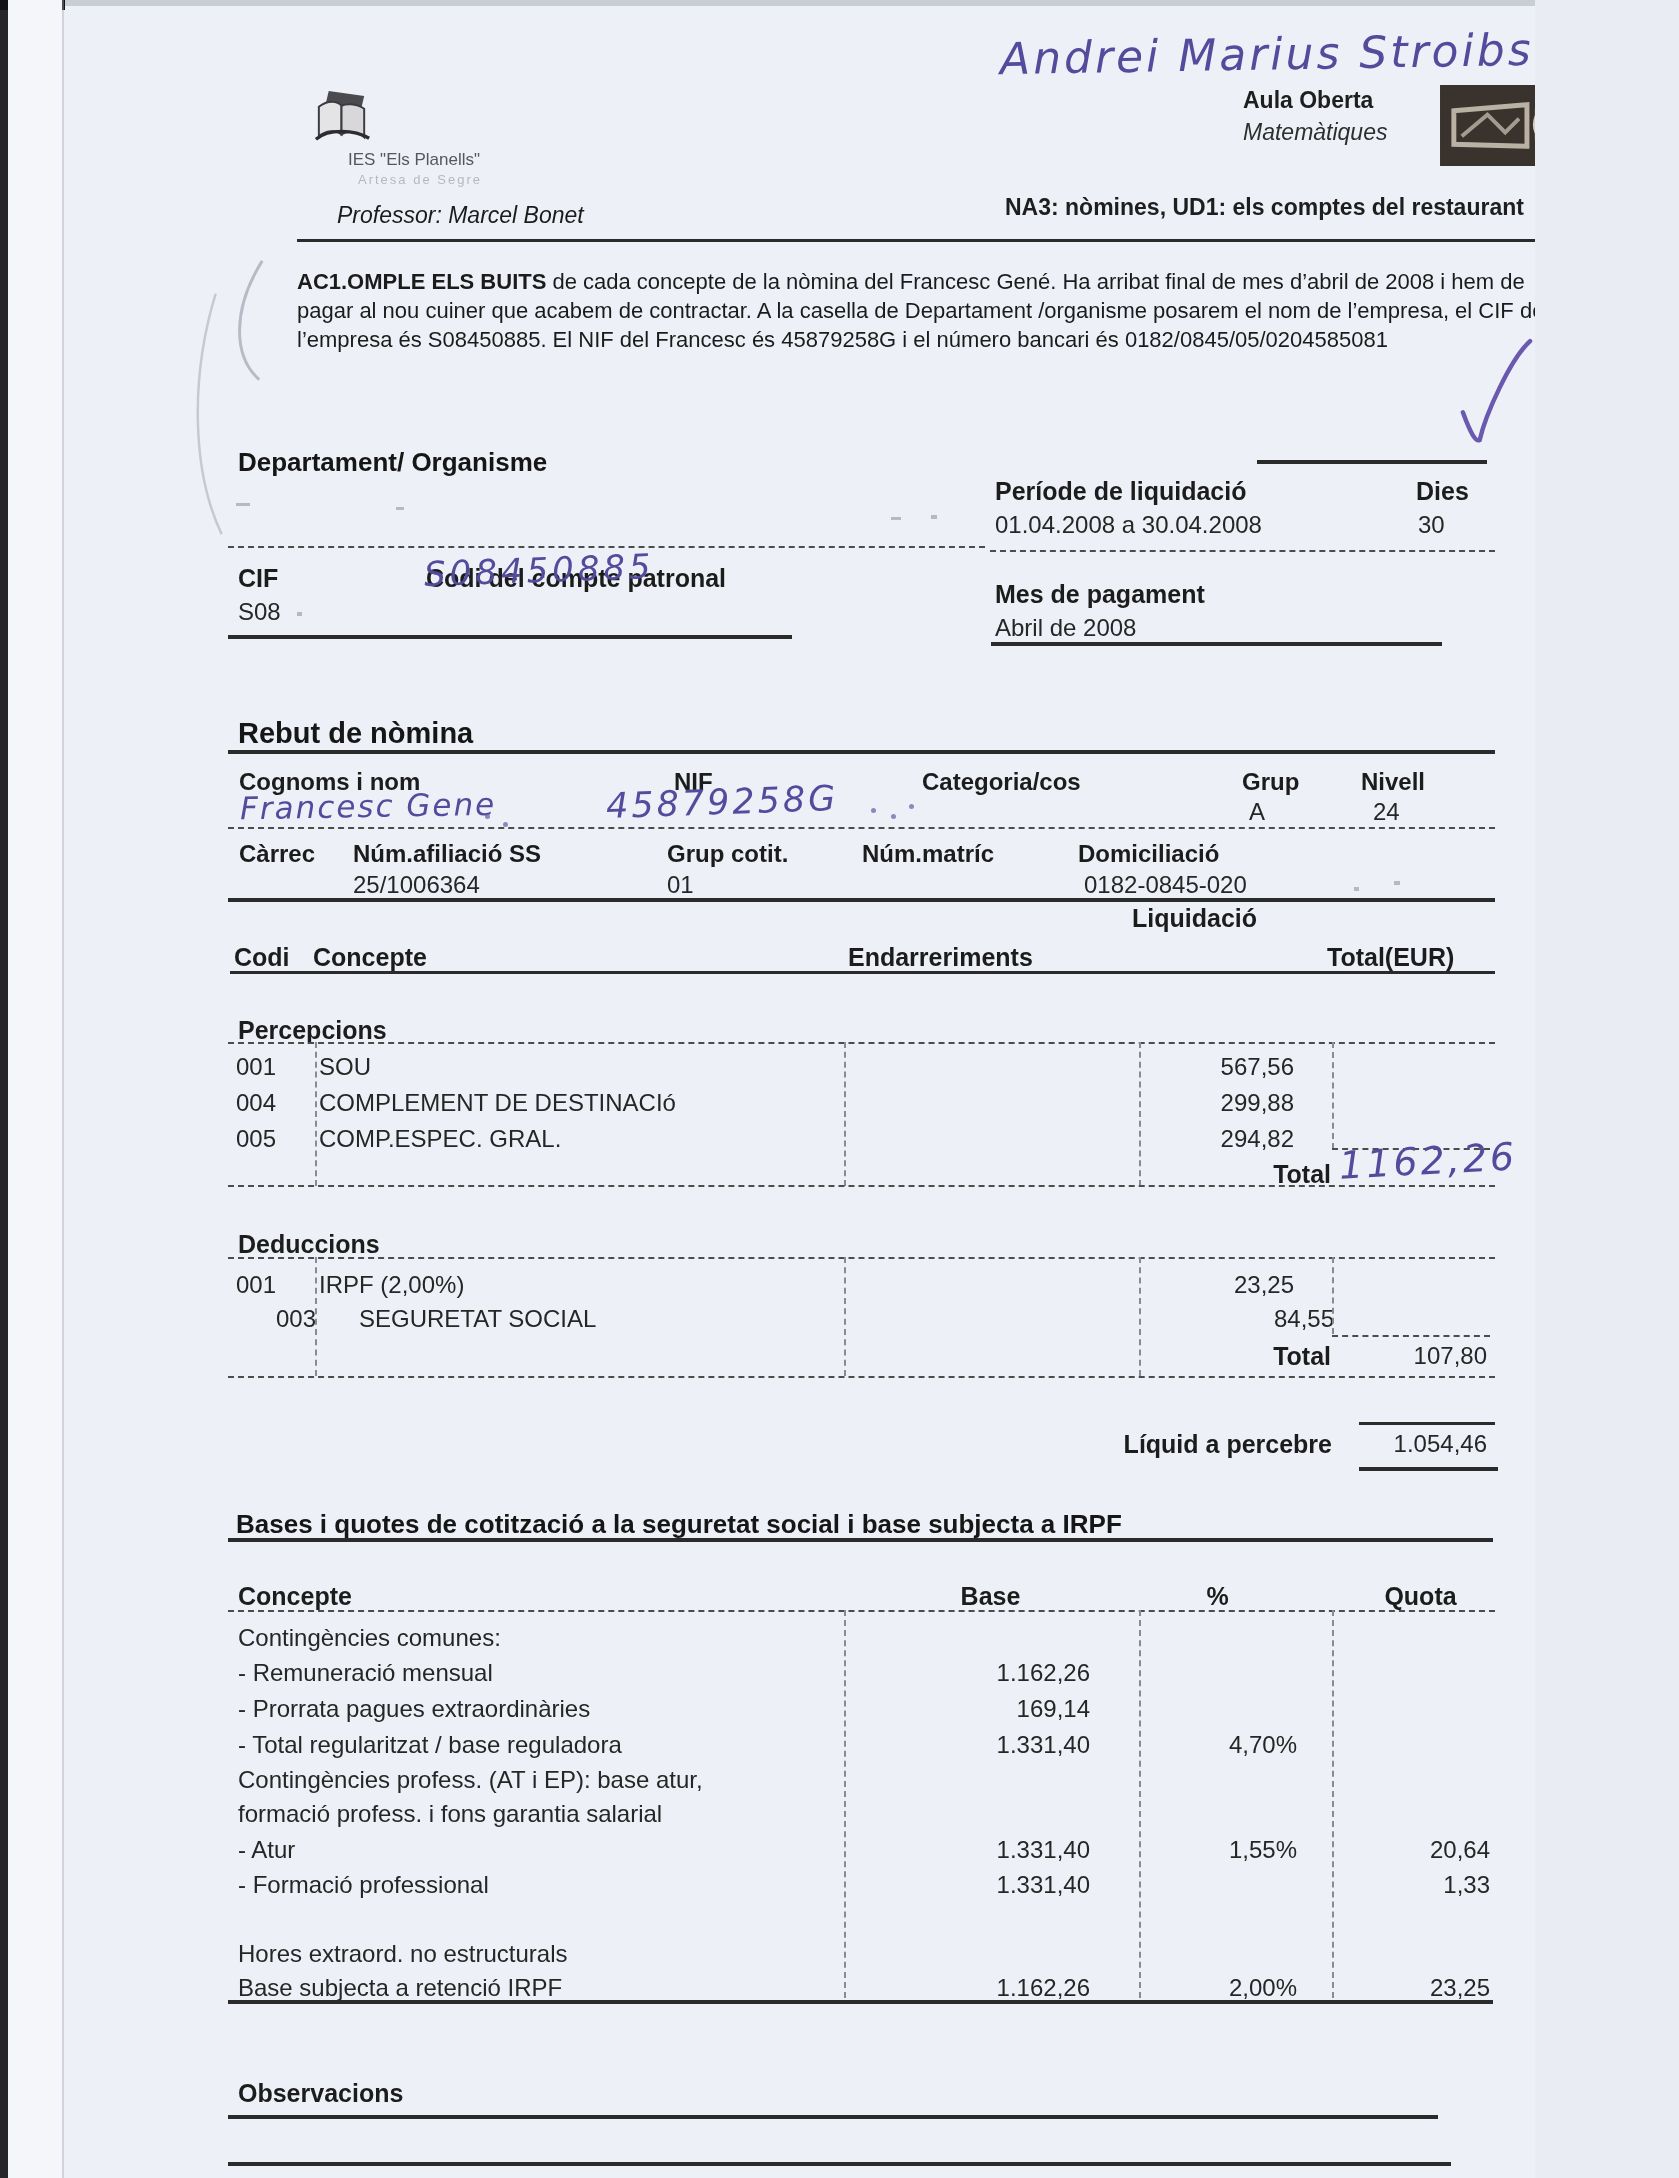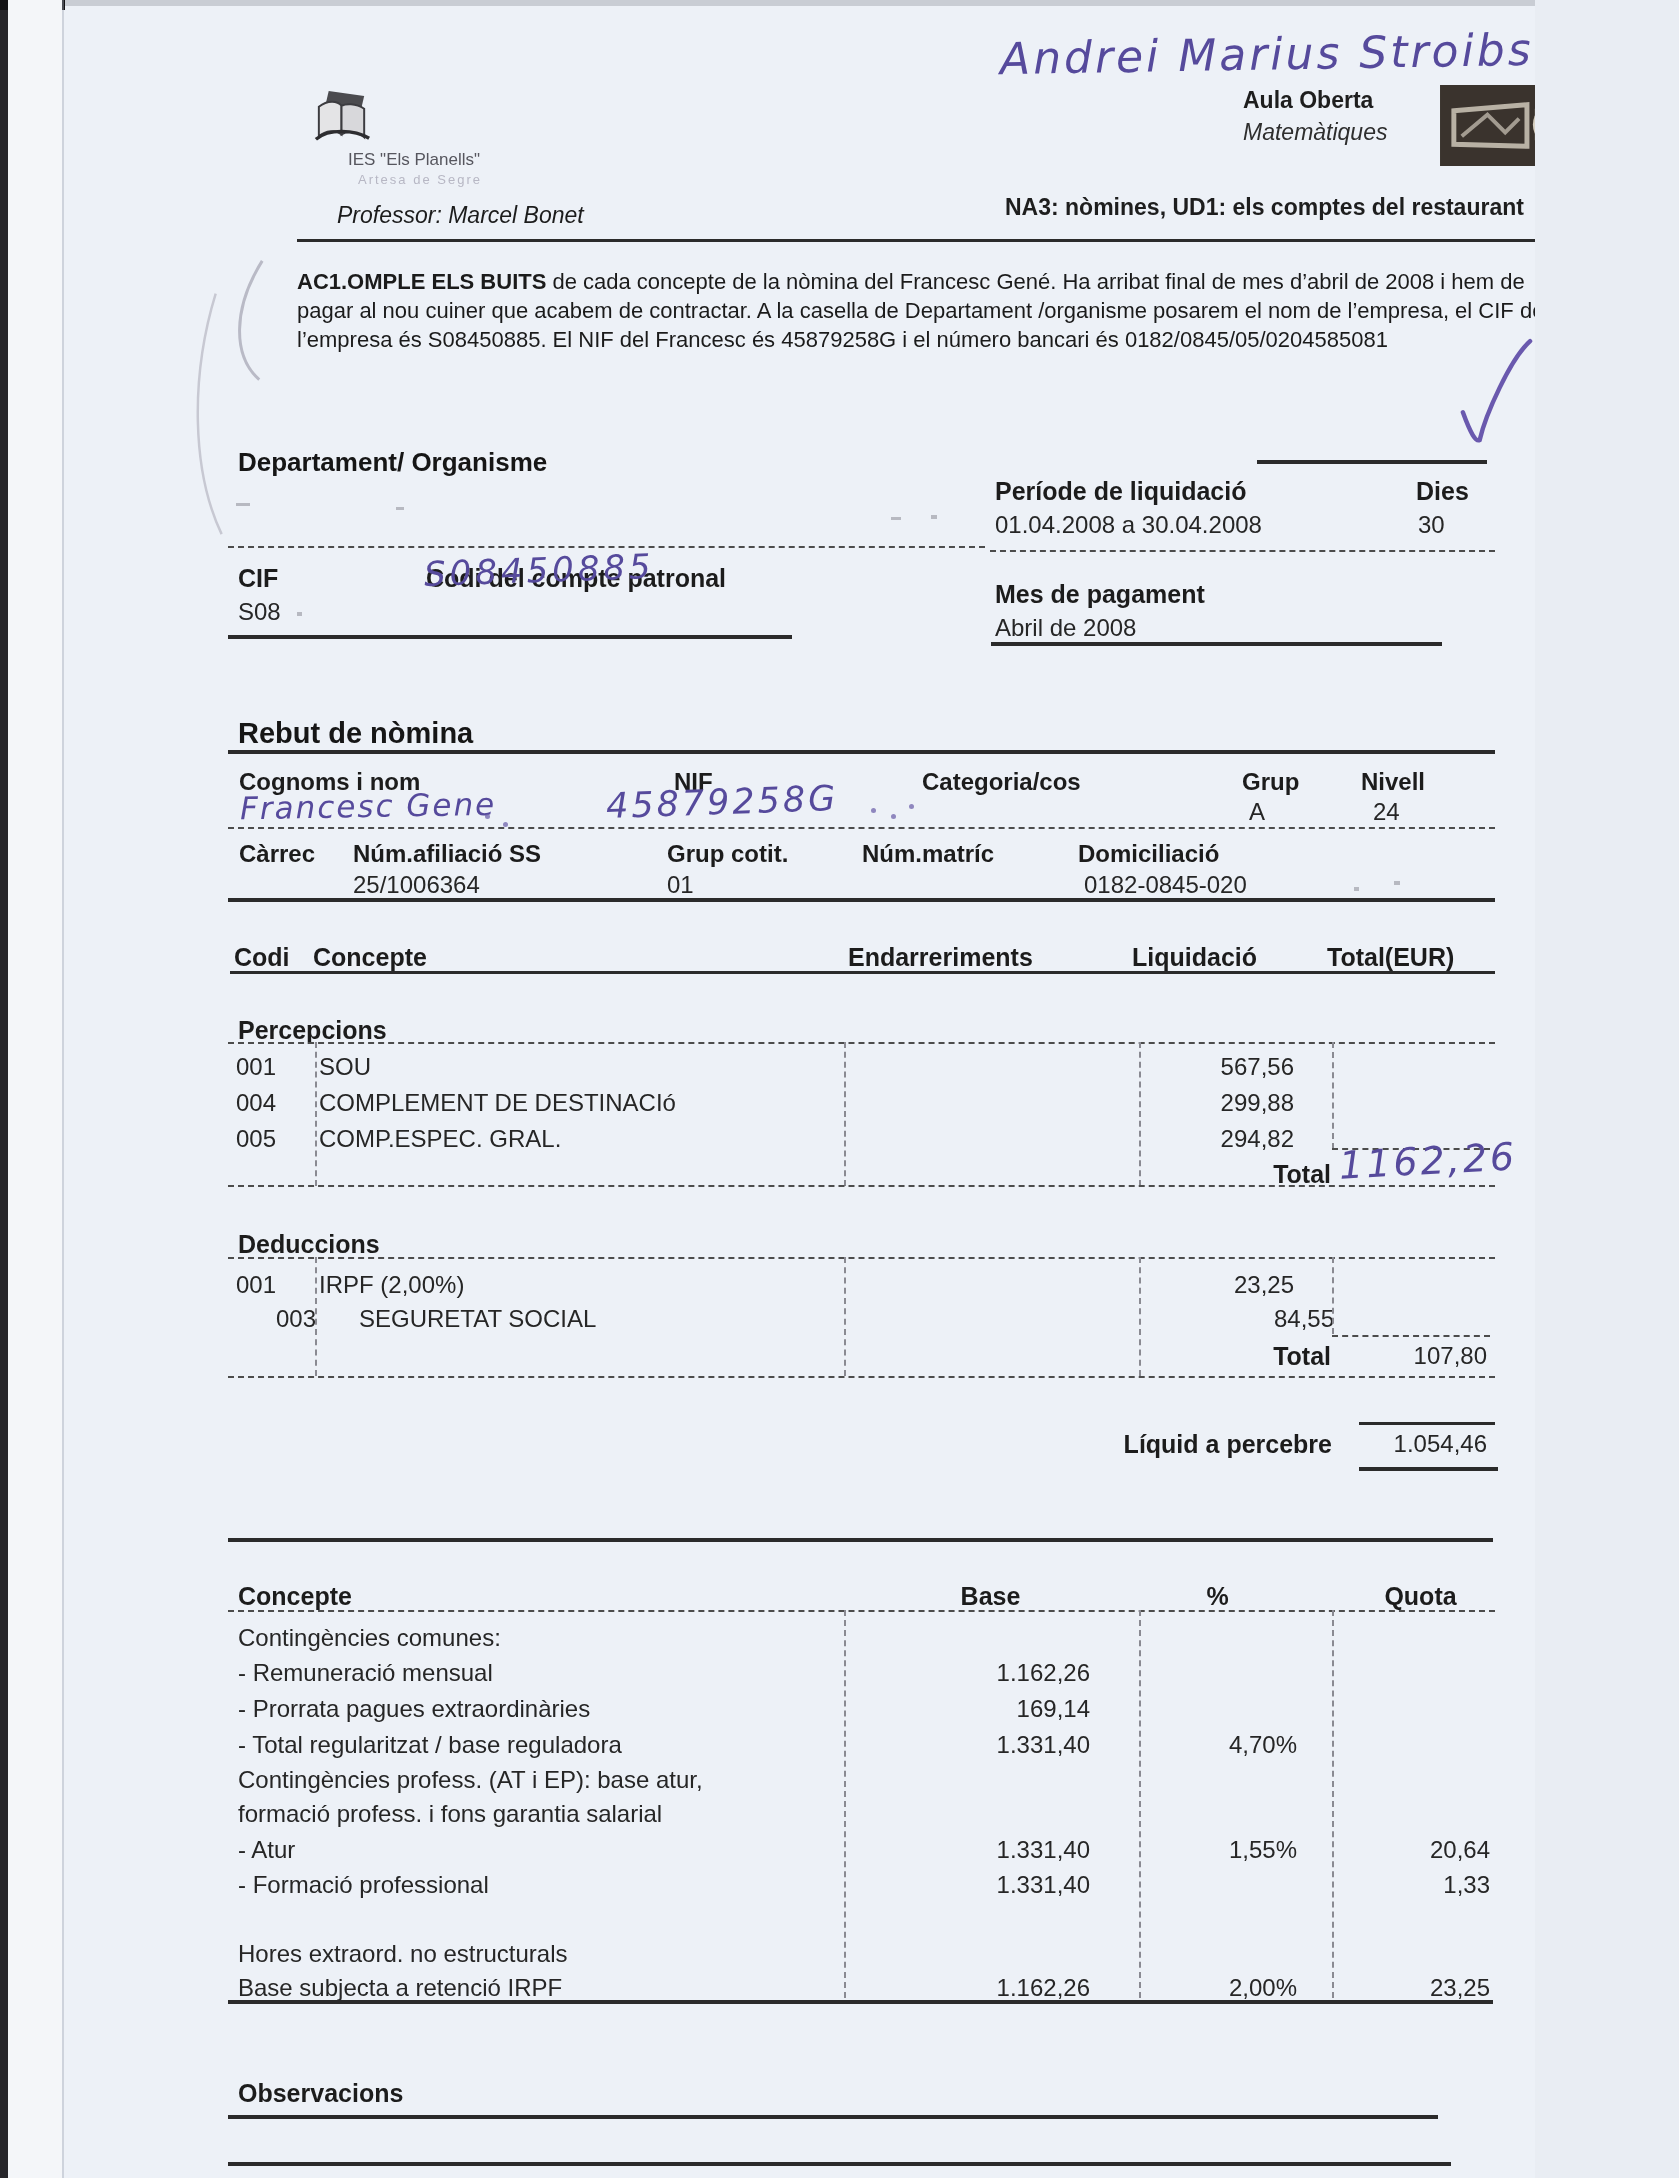--- a/index.html
+++ b/index.html
@@ -139,21 +139,21 @@
   <div class="abs val" style="left:353px;top:871px;">25/1006364</div>
   <div class="abs val" style="left:667px;top:871px;">01</div>
   <div class="abs val" style="left:1084px;top:871px;">0182-0845-020</div>
   <div class="smudge" style="left:1354px;top:887px;width:5px;height:4px;"></div>
   <div class="smudge" style="left:1394px;top:881px;width:6px;height:4px;"></div>
   <div class="hline" style="left:228px;top:898px;width:1267px;height:4px;"></div>
 
   <div class="abs lbl" style="left:234px;top:943px;">Codi</div>
   <div class="abs lbl" style="left:313px;top:943px;">Concepte</div>
   <div class="abs lbl" style="left:848px;top:943px;">Endarreriments</div>
-  <div class="abs lbl" style="left:1132px;top:943px;">Liquidació</div>
+  <div class="abs lbl" style="left:1132px;top:904px;">Liquidació</div>
   <div class="abs lbl" style="left:1327px;top:943px;">Total(EUR)</div>
   <div class="hline" style="left:230px;top:971px;width:1265px;height:3px;"></div>
 
   <div class="abs lbl" style="left:238px;top:1016px;">Percepcions</div>
   <div class="dline" style="left:228px;top:1042px;width:1267px;"></div>
   <div class="crow" style="top:1053px;">
     <span class="codi">001</span>
     <span class="con">SOU</span>
     <span class="liq">567,56</span>
   </div>
@@ -195,20 +195,21 @@
   <div class="dline" style="left:1332px;top:1335px;width:158px;"></div>
   <div class="abs lbl ralign" style="left:1163px;top:1342px;width:168px;">Total</div>
   <div class="abs val ralign" style="left:1366px;top:1342px;width:121px;text-align:right;">107,80</div>
   <div class="dline" style="left:228px;top:1376px;width:1267px;"></div>
 
   <div class="hline" style="left:1359px;top:1422px;width:136px;height:3px;"></div>
   <div class="abs lbl ralign" style="left:990px;top:1430px;width:342px;">Líquid a percebre</div>
   <div class="abs val ralign" style="left:1368px;top:1430px;width:119px;">1.054,46</div>
   <div class="hline" style="left:1359px;top:1467px;width:139px;height:4px;"></div>
 
+  <div class="abs h2" style="left:236px;top:1509px;">Bases i quotes de cotització a la seguretat social i base subjecta a IRPF</div>
   <div class="hline" style="left:228px;top:1538px;width:1265px;height:4px;"></div>
   <div class="abs lbl" style="left:238px;top:1582px;">Concepte</div>
   <div class="abs lbl" style="left:931px;top:1582px;width:119px;text-align:center;">Base</div>
   <div class="abs lbl" style="left:1178px;top:1582px;width:79px;text-align:center;">%</div>
   <div class="abs lbl" style="left:1366px;top:1582px;width:109px;text-align:center;">Quota</div>
   <div class="dline" style="left:228px;top:1610px;width:1267px;"></div>
 
   <div class="brow" style="top:1624px;">
     <span class="con">Contingències comunes:</span>
     <span class="base"></span>

